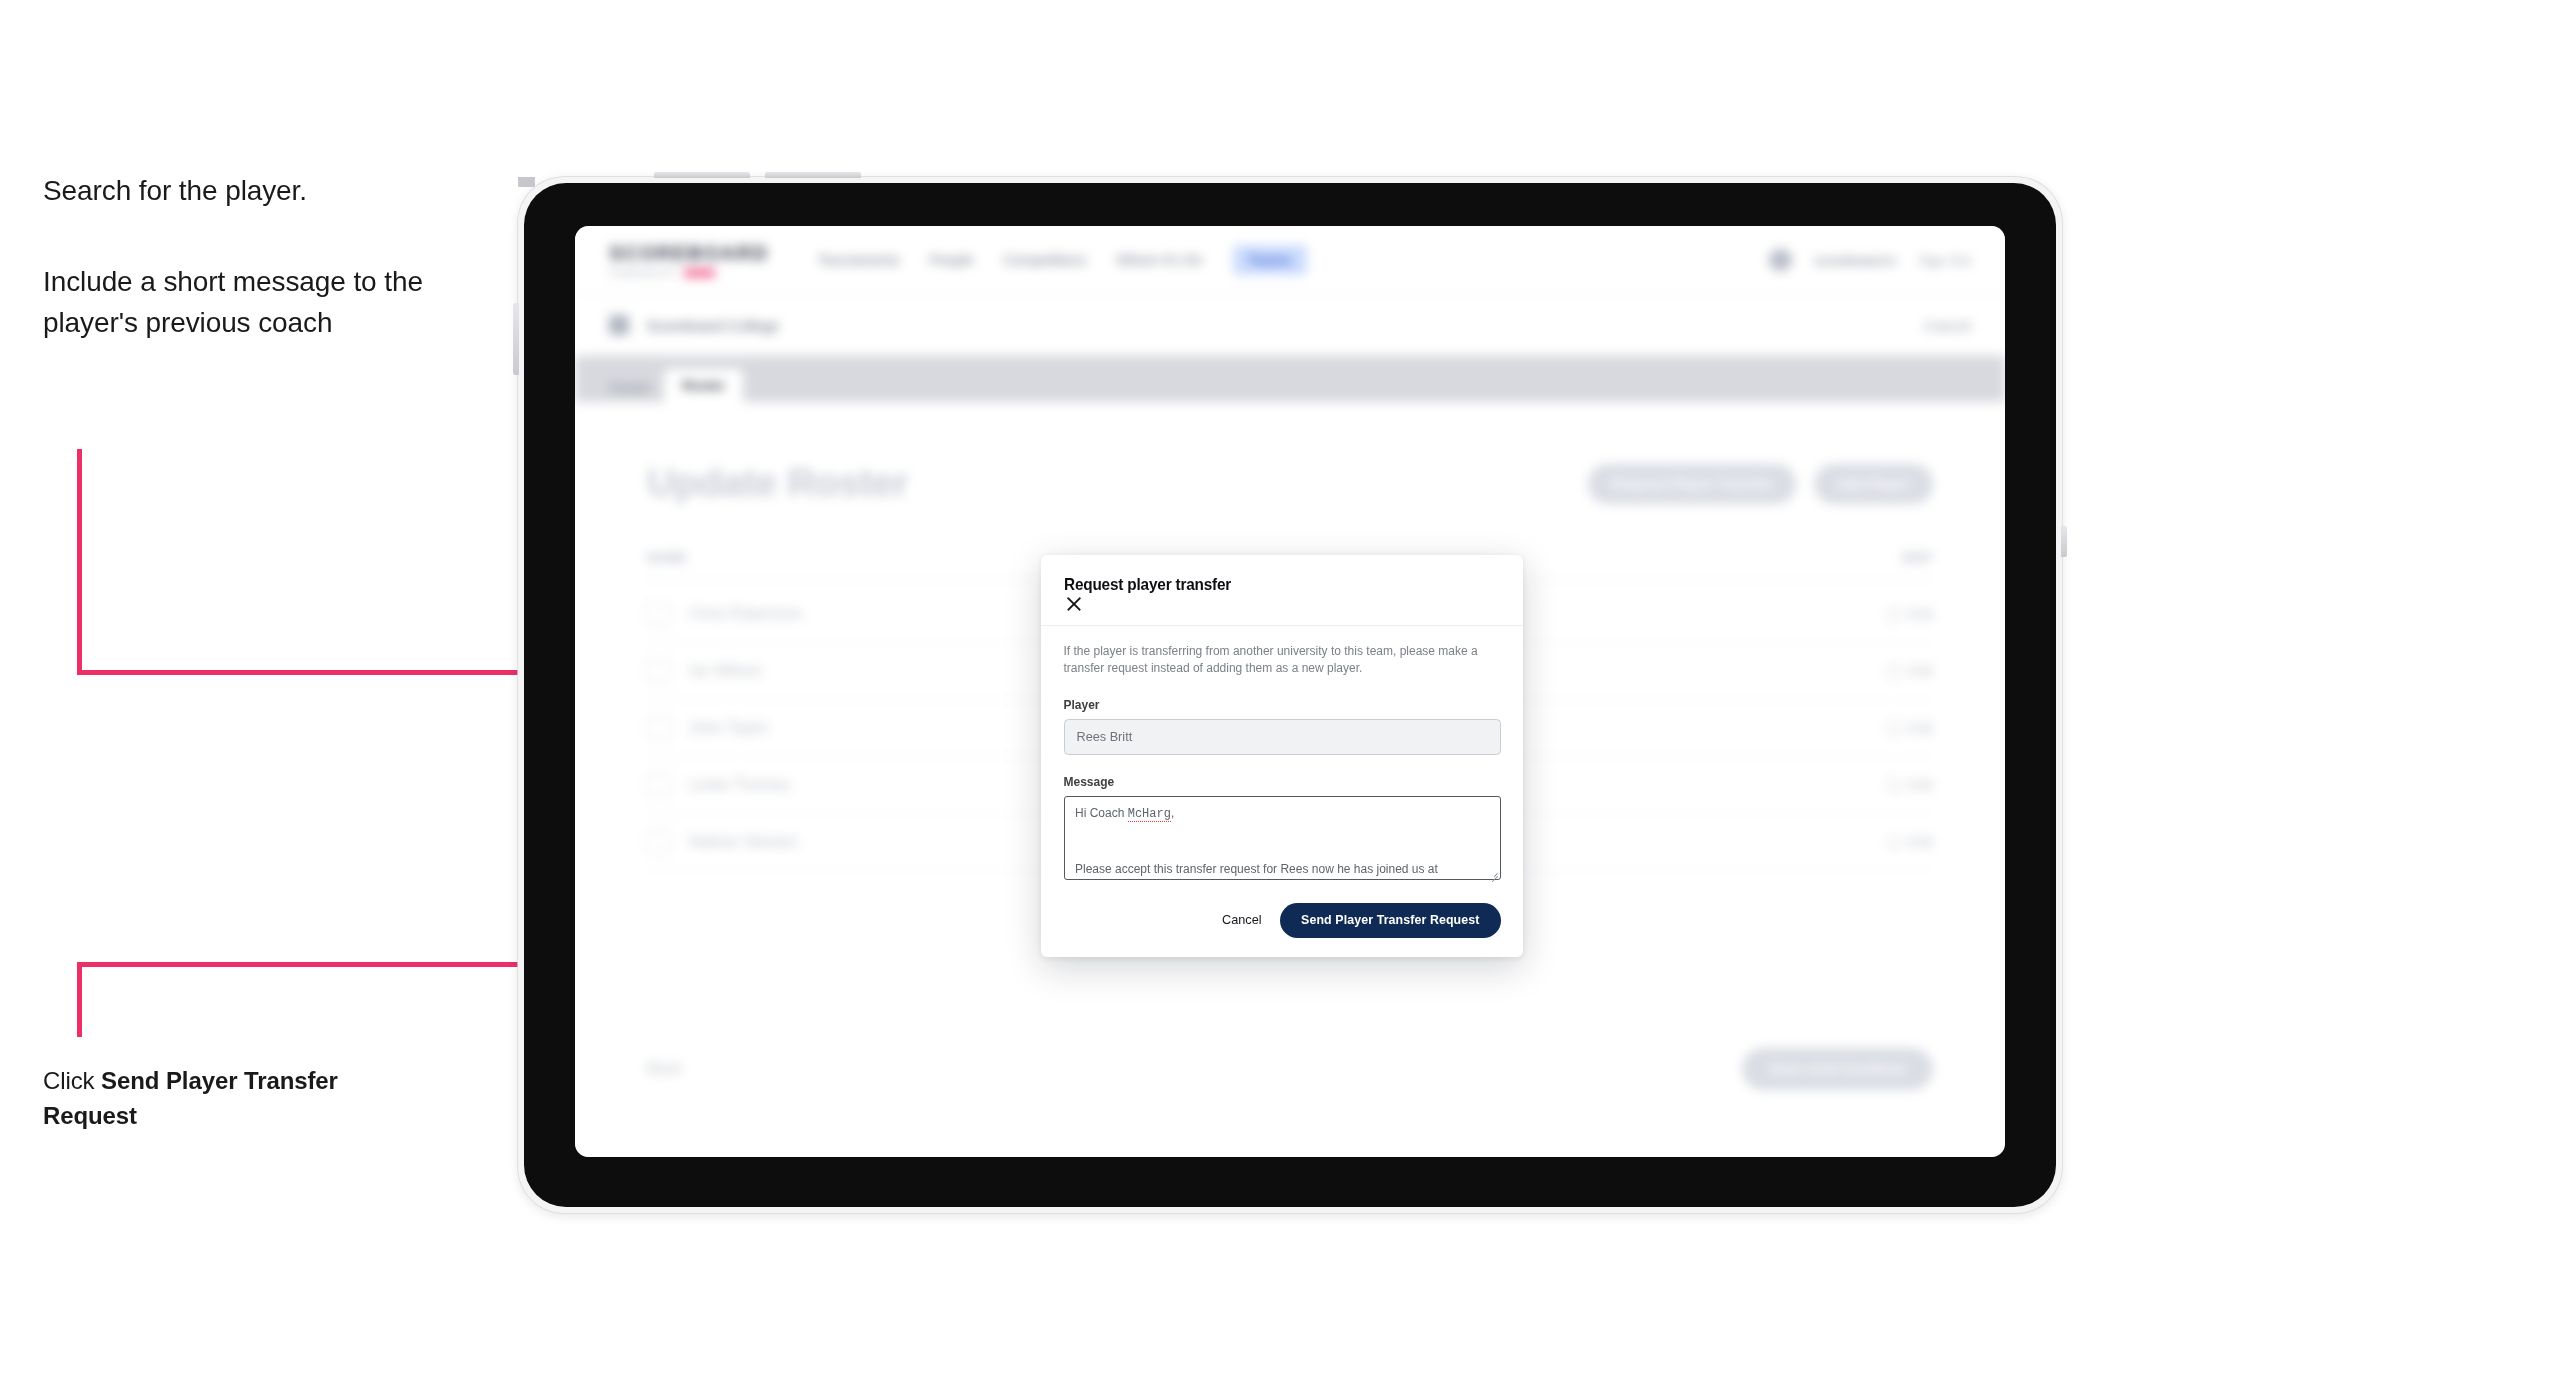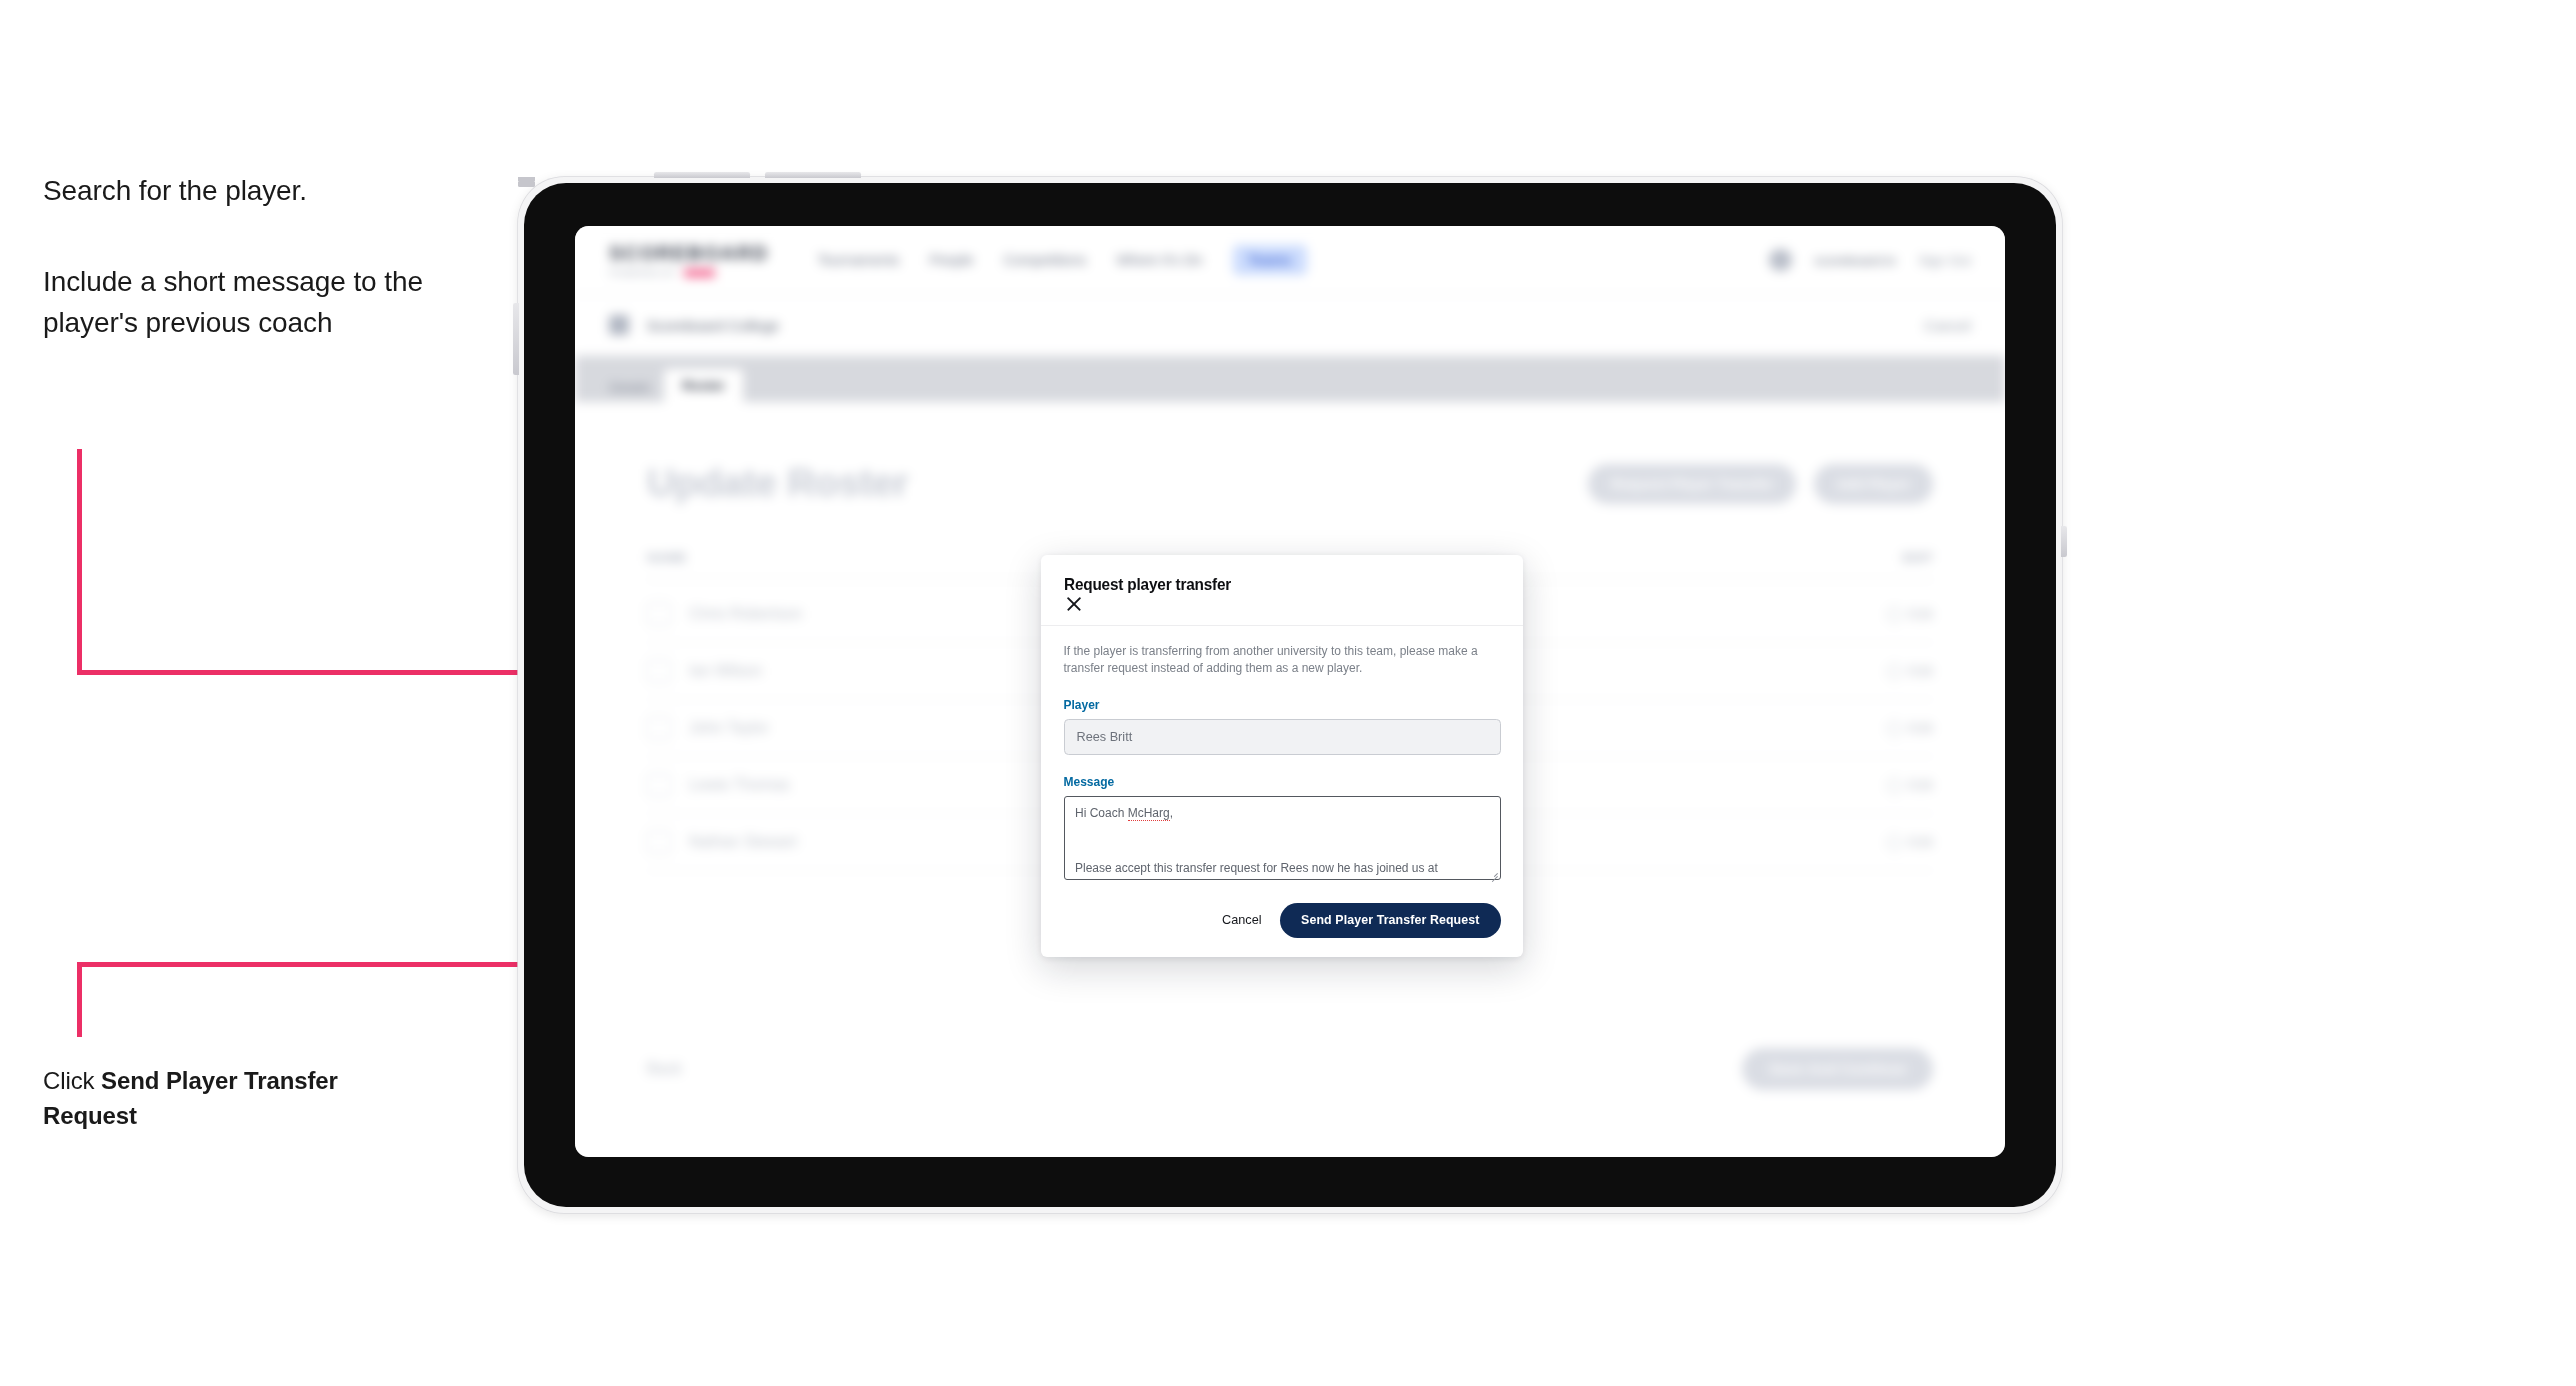--- a/index.html
+++ b/index.html
@@ -186,41 +186,42 @@
     background:#16181d; border-radius:0.7px;
   }
   .modal-close::before { transform: rotate(45deg); }
   .modal-close::after  { transform: rotate(-45deg); }
 
   .modal-body { padding: 16.5px 22.5px 6px 22.5px; }
   .modal-desc {
     font-size: 12px; line-height:1.48; color:#7b8089; max-width:434px;
   }
   .field-label {
-    font-size: 12px; font-weight: 700; color:#0369a1;
+    font-size: 12px; font-weight: 700; color:#404040;
     margin-top: 19.5px; margin-bottom: 7.5px;
   }
   .player-input {
     width:100%; height:36px;
     background:#f1f2f4; border:0.7px solid #c9ccd2; border-radius:4.5px;
     font-size:12.7px; color:#6e737c; padding: 0 12px;
     font-family:"Liberation Sans", sans-serif;
   }
   .msg-wrap { position:relative; }
   .msg-area {
     width:100%; height:84px;
     background:#fff; border:0.7px solid #54585f; border-radius:3px;
     font-size:12px; line-height:1.55; color:#5f646d;
     padding: 6.7px 10.5px; resize:none;
     font-family:"Liberation Sans", sans-serif;
     overflow:hidden;
     white-space: pre-wrap;
   }
   .msg-area .misspell {
     border-bottom: 1.5px dotted #e23b3b;
+    font-family: Liberation Mono, monospace;
   }
   .resize-grip {
     position:absolute; right:3px; bottom:3px; width:8.2px; height:8.2px;
     pointer-events:none;
   }
   .resize-grip i {
     position:absolute; right:0; background:#8d9199; height:0.7px; border-radius:0.7px;
     transform-origin:right bottom; transform: rotate(-45deg);
   }
   .resize-grip i:nth-child(1){ bottom:0.7px; width:7.5px; }

